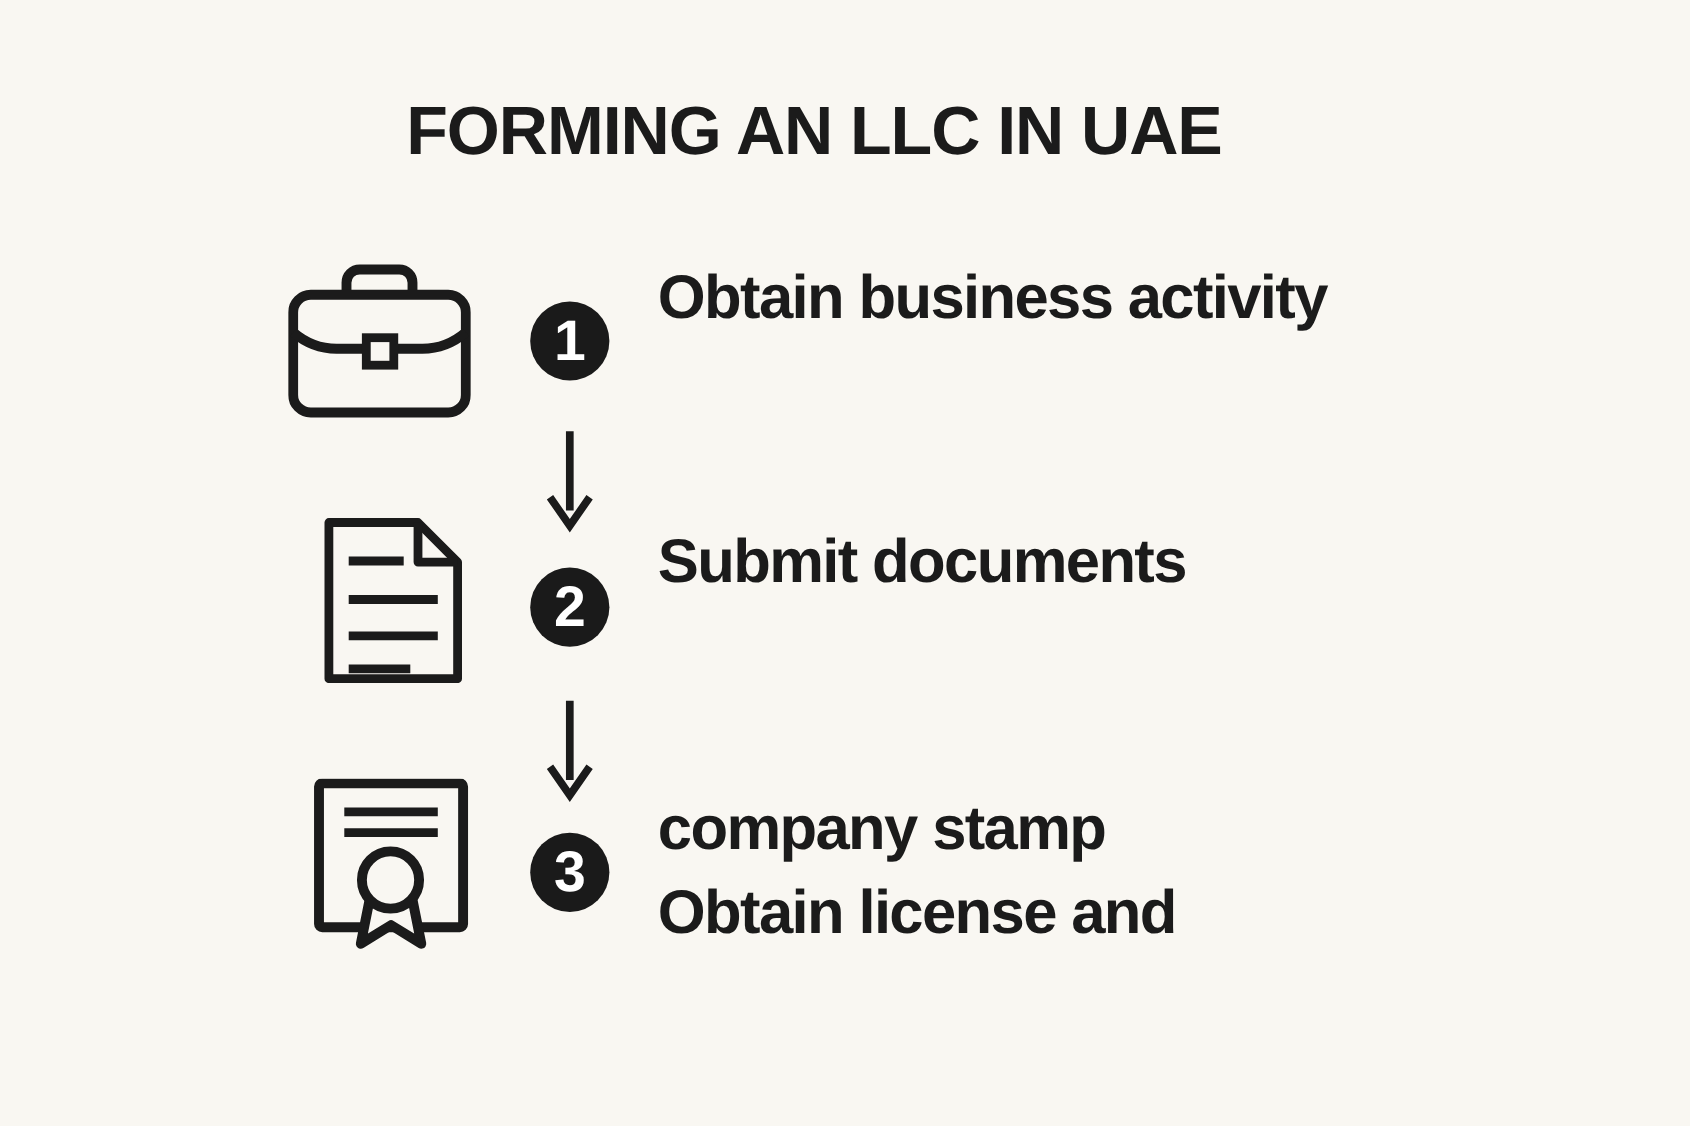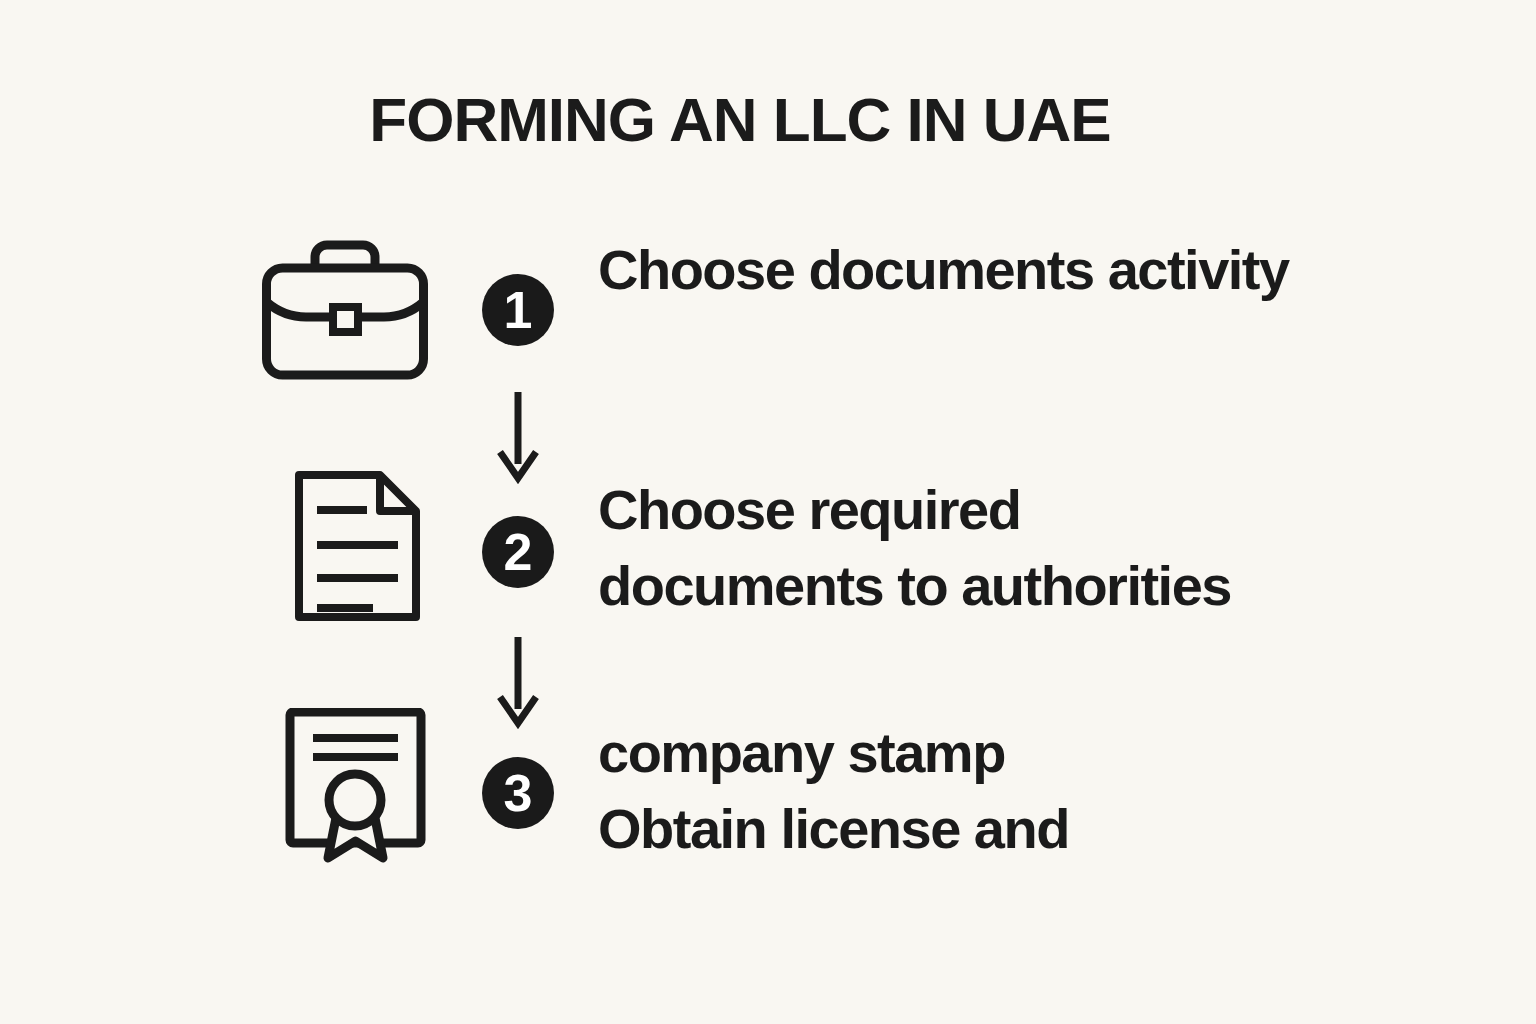--- a/index.html
+++ b/index.html
@@ -53,42 +53,41 @@
   <svg class="icon-svg" style="left:262px;top:238px;" width="166" height="142" viewBox="0 0 166 142">
     <path d="M53 30 V19 a12 12 0 0 1 12 -12 h36 a12 12 0 0 1 12 12 V30" stroke-width="9"></path>
     <rect x="4.5" y="30" width="157" height="107" rx="16" stroke-width="9"></rect>
     <path d="M4.5 64 Q22 79 44 79 L122 79 Q144 79 161.5 64" stroke-width="9"></path>
     <rect x="71" y="69" width="25" height="25" stroke-width="8" style="fill:var(--background);"></rect>
   </svg>
   <div class="badge" style="left:482px;top:274px;">
     <span>1</span>
   </div>
   <div class="step-text" style="top:232px;">
-    <span>Choose documents activity</span>
+    <span>Obtain business activity</span>
   </div>
 
   <svg class="arrow-svg" style="top:388px;" viewBox="0 0 48 98">
     <path d="M24 4 V76"></path>
     <path d="M6 64 L24 90 L42 64"></path>
   </svg>
 
   <svg class="icon-svg" style="left:291px;top:471px;" width="130" height="150" viewBox="0 0 130 150">
     <path d="M8 4 H89 L125 40 V146 H8 Z" stroke-width="8" stroke-linejoin="round"></path>
     <path d="M89 4 V40 H125" stroke-width="8" stroke-linejoin="round"></path>
     <path d="M26 39 H76" stroke-width="8"></path>
     <path d="M26 74 H107" stroke-width="8"></path>
     <path d="M26 107 H107" stroke-width="8"></path>
     <path d="M26 137 H82" stroke-width="8"></path>
   </svg>
   <div class="badge" style="left:482px;top:516px;">
     <span>2</span>
   </div>
   <div class="step-text" style="top:472px;">
-    <span>Choose required</span>
-    <span>documents to authorities</span>
+    <span>Submit documents</span>
   </div>
 
   <svg class="arrow-svg" style="top:633px;" viewBox="0 0 48 98">
     <path d="M24 4 V76"></path>
     <path d="M6 64 L24 90 L42 64"></path>
   </svg>
 
   <svg class="icon-svg" style="left:285px;top:708px;" width="142" height="160" viewBox="0 0 142 160">
     <rect x="5" y="4" width="131" height="131" rx="3" stroke-width="9"></rect>
     <path d="M28 30 H113" stroke-width="8"></path>

